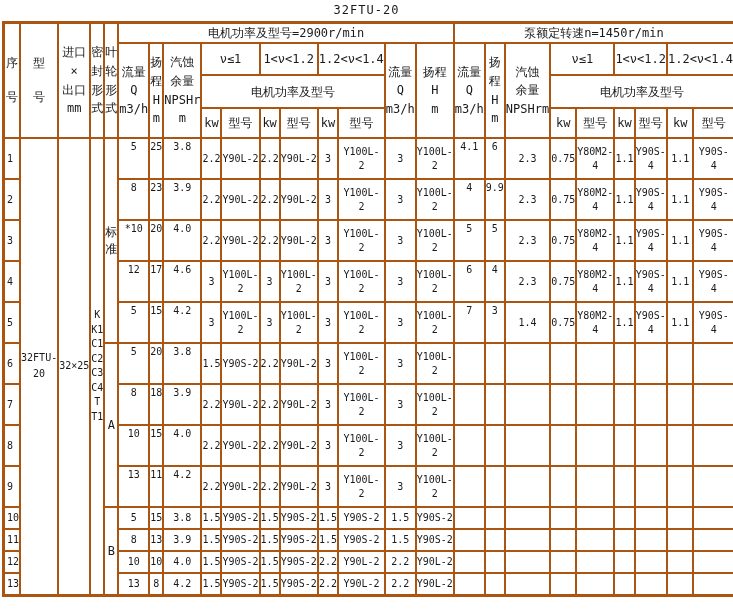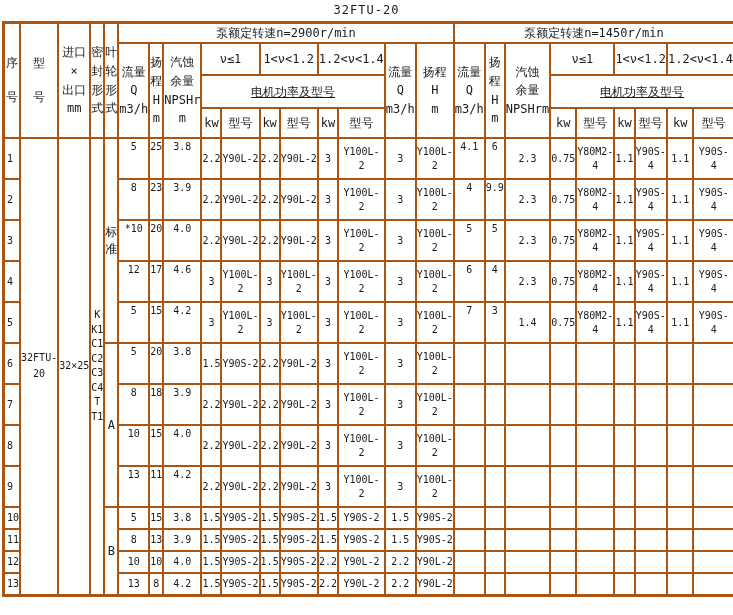--- a/index.html
+++ b/index.html
@@ -11,21 +11,21 @@
   table { border-collapse:collapse; table-layout:fixed; margin-left:2px; border:3px solid #AA5511; }
   th,td {
     border:2px solid #AA5511; padding:0; text-align:center; vertical-align:middle;
     white-space:pre-line; overflow:visible; font-weight:normal;
   }
   th { font-size:12px; line-height:1.5; }
   td { font-size:10px; line-height:1.35; }
   .v2 { line-height:2.8; }
   .v4 { line-height:1.55; }
   .nw { white-space:nowrap; }
-  .h1 { height:20px; } .h2 { height:32px; } .h3 { height:33px;text-decoration:underline; } .h4 { height:30px; }
+  .h1 { height:20px; } .h2 { height:32px; } .h3 { height:33px; } .h4 { height:30px; }
   tr.tall { height:41px; } tr.short { height:22px; }
   .rowno-cell { text-align:left; padding-left:2px; }
   .top { vertical-align:top; padding-top:1px; }
   .seal-cell { font-size:10px; line-height:1.45; }
   .impeller-cell { font-size:12px; }
   .model-cell, .inlet-cell { font-size:10px; line-height:1.6; }
 </style>
 </head>
 <body>
 
@@ -70,21 +70,21 @@
 出口
 mm</th>
       <th rowspan="4" class="v4">密
 封
 形
 式</th>
       <th rowspan="4" class="v4">叶
 轮
 形
 式</th>
-      <th colspan="11" class="nw">泵额定转速n=2900r/min</th>
+      <th colspan="11" class="nw">电机功率及型号=2900r/min</th>
       <th colspan="9" class="nw">泵额定转速n=1450r/min</th>
     </tr>
     <tr class="h2">
       <th rowspan="3" class="v4">流量
 Q
 m3/h</th>
       <th rowspan="3" class="v4">扬
 程
 H
 m</th>

